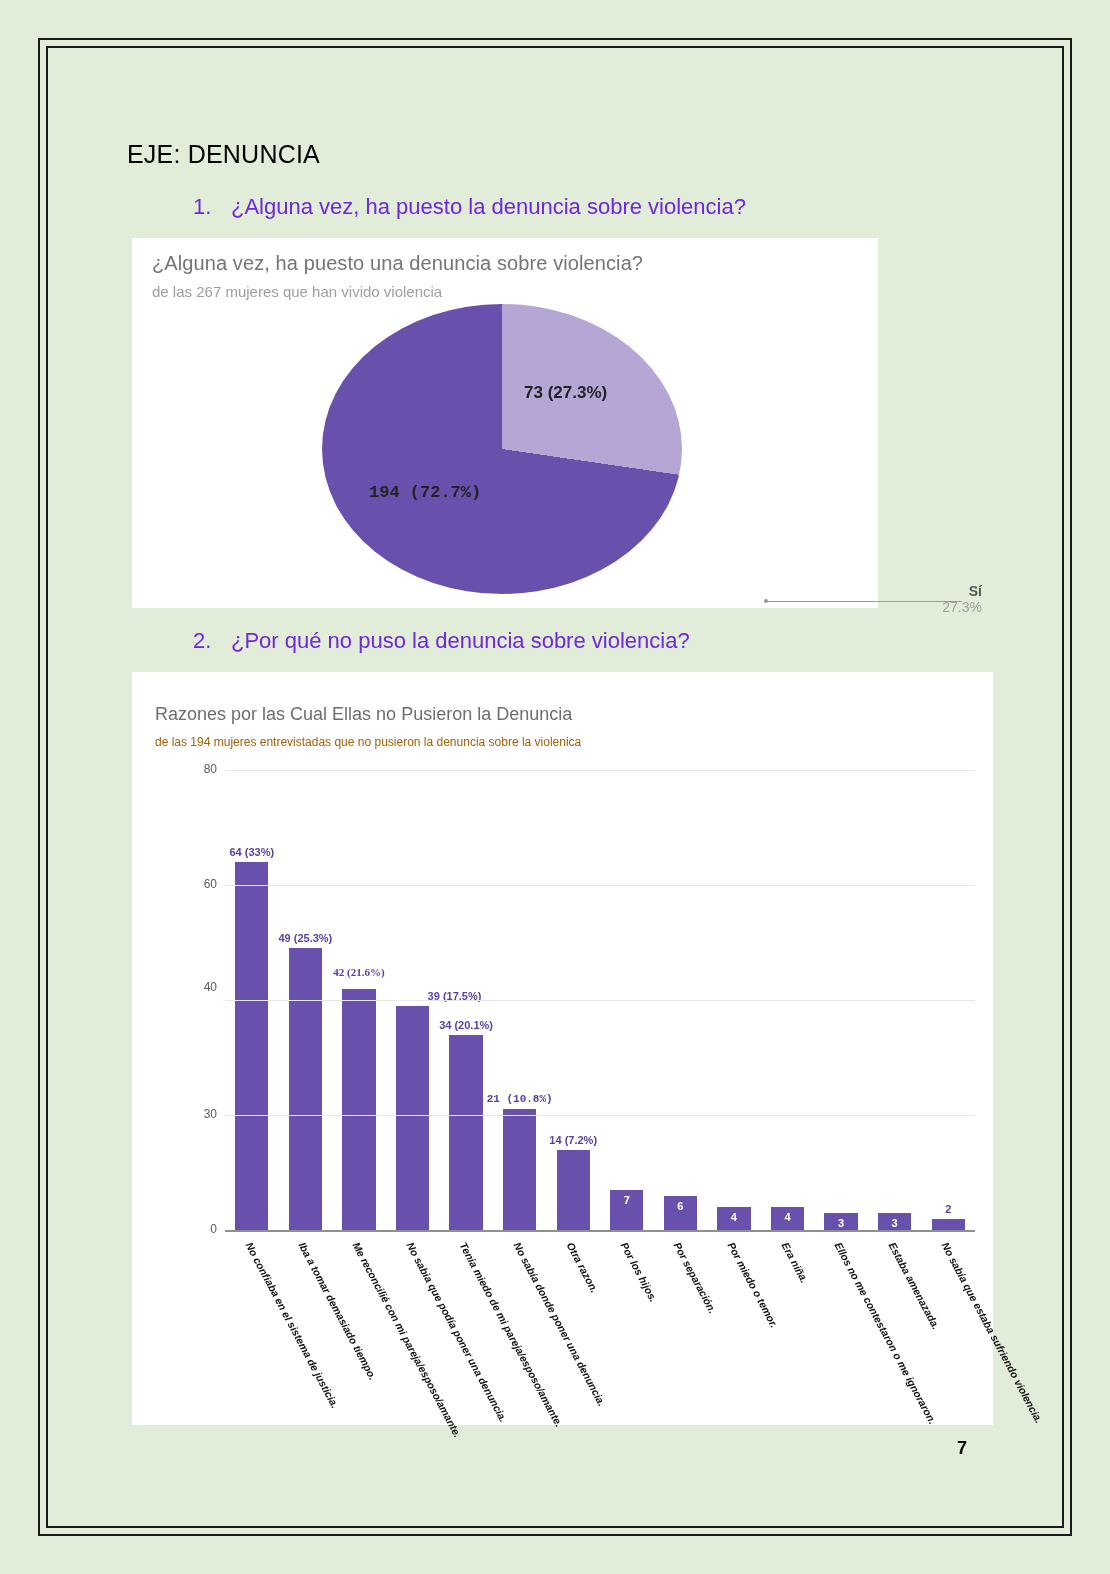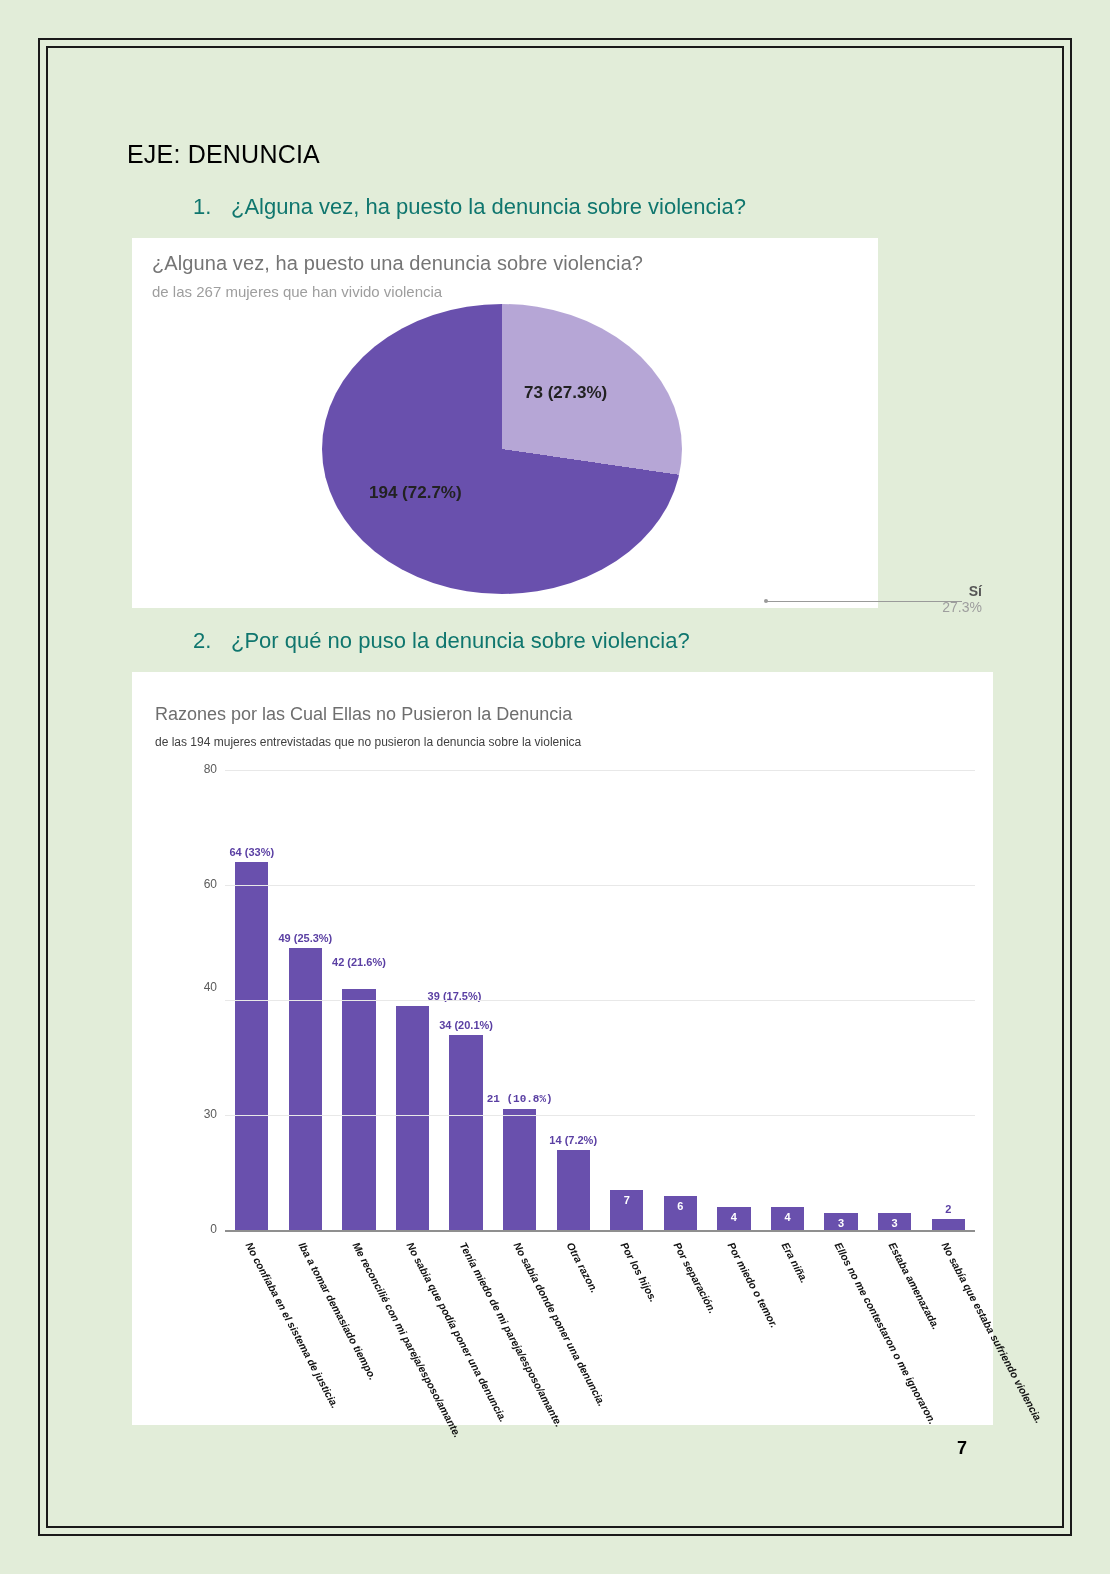--- a/index.html
+++ b/index.html
@@ -31,21 +31,21 @@
     position:absolute;
     left:127px;top:140px;
     font-size:25px;
     color:#000;
     letter-spacing:.2px;
     font-family:"Liberation Sans", sans-serif;
   }
   .q-item{
     position:absolute;
     font-size:22px;
-    color:#0f766e;
+    color:#6d28d9;
     white-space:nowrap;
   }
   .q-num{display:inline-block;width:38px;}
   #q1{left:193px;top:194px;}
   #q2{left:193px;top:628px;}
 
   
   .pie-panel{
     position:absolute;
     left:132px;top:238px;
@@ -79,21 +79,21 @@
       conic-gradient(#b6a6d6 0deg 98.3deg, #6950ad 98.3deg 360deg);
   }
   .pie-lbl{
     position:absolute;
     font-size:17px;
     font-weight:bold;
     color:#222;
     white-space:nowrap;
   }
   #pie-lbl-si{left:392px;top:145px;}
-  #pie-lbl-no{left:237px;top:245px;}
+  #pie-lbl-no{left:237px;top:245px;font-family:Liberation Mono, monospace;}
 
   .leader{
     position:absolute;
     height:1px;
     background:#9a9a9a;
   }
   #leader-si{left:634px;top:363px;width:196px;}
   #leader-no{left:160px;top:538px;width:222px;}
   .leader-dot{
     position:absolute;
@@ -118,21 +118,21 @@
     left:132px;top:672px;
     width:861px;height:753px;
     background:#fff;
   }
   .bar-title{
     position:absolute;left:23px;top:32px;
     font-size:18px;color:#6e6e6e;
   }
   .bar-sub{
     position:absolute;left:23px;top:63px;
-    font-size:12px;color:#404040;
+    font-size:12px;color:#a16207;
   }
   .plot{
     position:absolute;
     left:55px;top:98px;
     width:790px;height:565px;
   }
   
   .grid-line{
     position:absolute;left:38px;width:750px;height:1px;background:#e8e8e8;
   }
@@ -231,21 +231,21 @@
   <div class="bar-panel">
     <div class="bar-title">Razones por las Cual Ellas no Pusieron la Denuncia</div>
     <div class="bar-sub">de las 194 mujeres entrevistadas que no pusieron la denuncia sobre la violenica</div>
     <div class="plot" id="plot">
       <div class="bars" id="bars">
           <div class="bar" style="left: 10.1786px; width: 33.2143px; height: 368px;"></div>
           <div class="bar-lbl" style="left: 26.7857px; transform: translateX(-50%); top: 76px;">64 (33%)</div>
           <div class="bar" style="left: 63.75px; width: 33.2143px; height: 281.75px;"></div>
           <div class="bar-lbl" style="left: 80.3571px; transform: translateX(-50%); top: 162.25px;">49 (25.3%)</div>
           <div class="bar" style="left: 117.321px; width: 33.2143px; height: 241.5px;"></div>
-          <div class="bar-lbl" style="left: 133.929px; transform: translateX(-50%); top: 186px;">42 (21.6%)</div>
+          <div class="bar-lbl" style="left: 133.929px; transform: translateX(-50%); top: 196px; font-family: Liberation Serif, serif;">42 (21.6%)</div>
           <div class="bar" style="left: 170.893px; width: 33.2143px; height: 224.25px;"></div>
           <div class="bar-lbl" style="left: 187.5px; transform: translateX(-50%); top: 219.75px; margin-left: 42px;">39 (17.5%)</div>
           <div class="bar" style="left: 224.464px; width: 33.2143px; height: 195.5px;"></div>
           <div class="bar-lbl" style="left: 241.071px; transform: translateX(-50%); top: 248.5px;">34 (20.1%)</div>
           <div class="bar" style="left: 278.036px; width: 33.2143px; height: 120.75px;"></div>
           <div class="bar-lbl" style="left: 294.643px; transform: translateX(-50%); top: 323.25px; font-family: Liberation Mono, monospace;">21 (10.8%)</div>
           <div class="bar" style="left: 331.607px; width: 33.2143px; height: 80.5px;"></div>
           <div class="bar-lbl" style="left: 348.214px; transform: translateX(-50%); top: 363.5px;">14 (7.2%)</div>
           <div class="bar" style="left: 385.179px; width: 33.2143px; height: 40.25px;"></div>
           <div class="bar-lbl-in" style="left: 385.179px; width: 33.2143px; top: 423.75px;">7</div>

